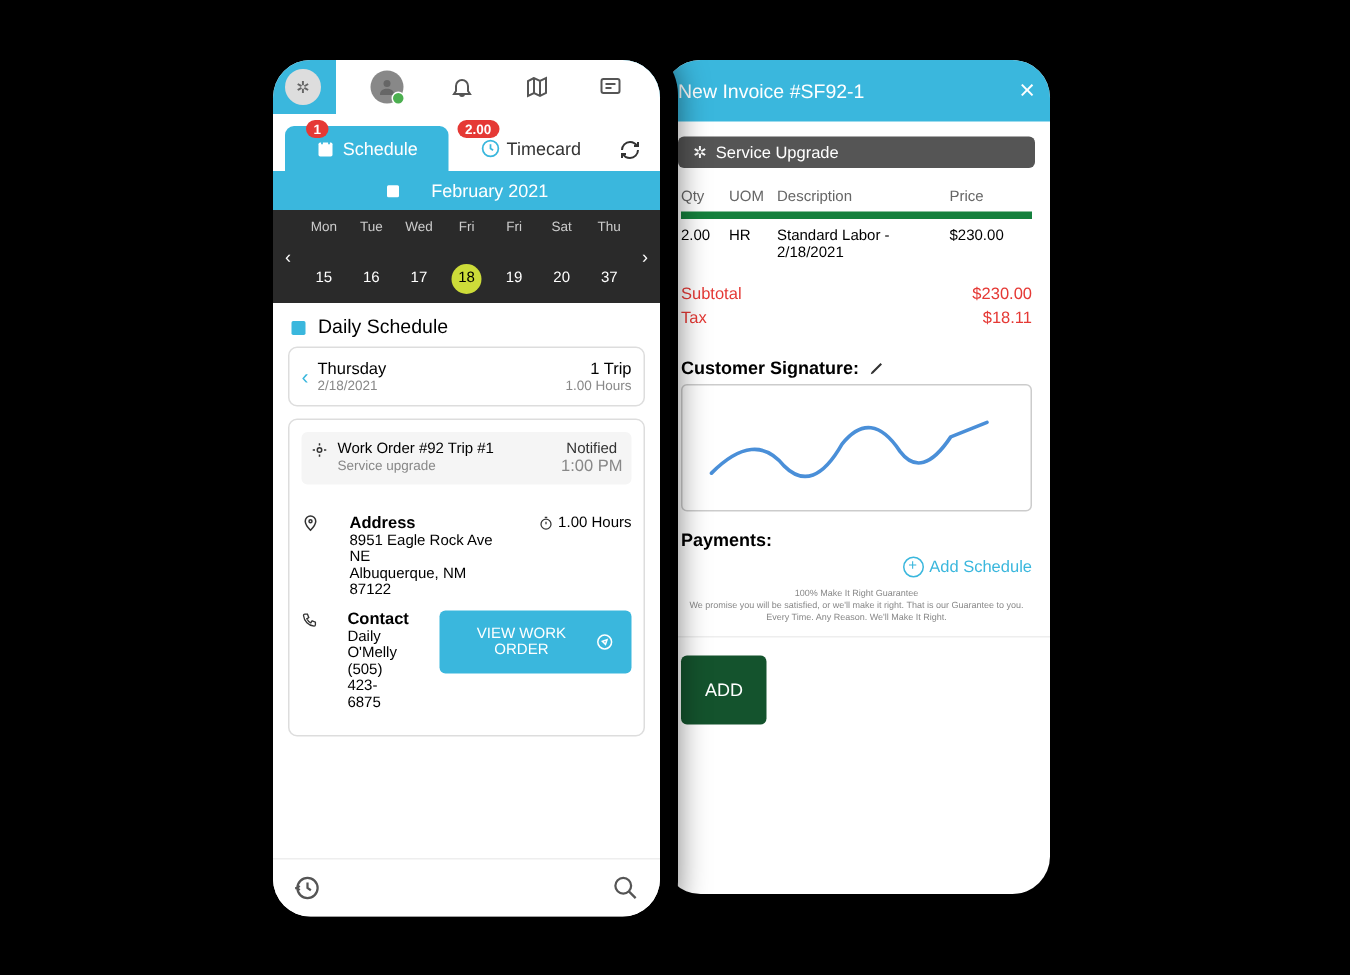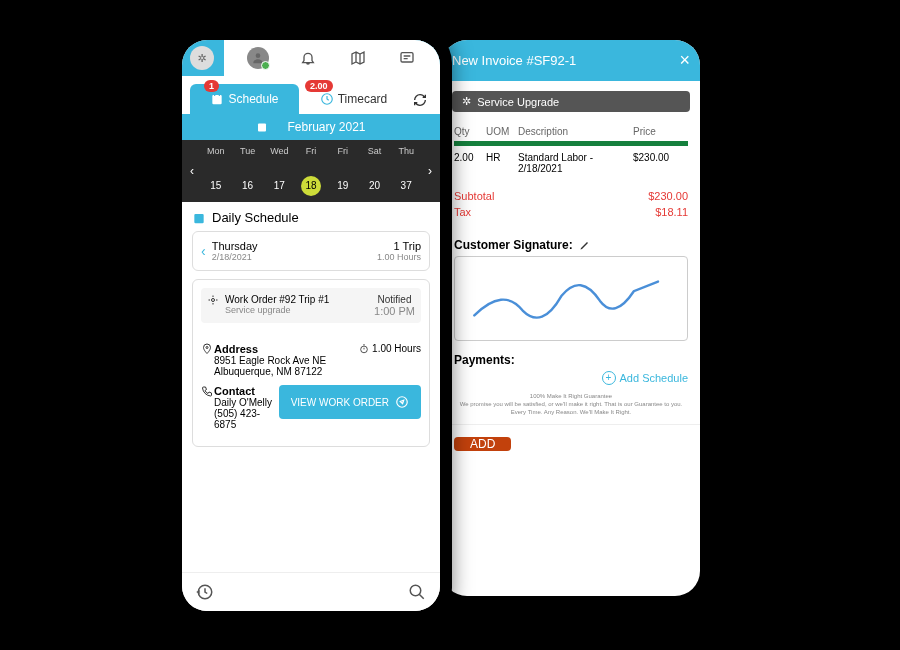--- a/index.html
+++ b/index.html
@@ -36,21 +36,21 @@
 .card-header{display:flex;align-items:center;gap:6px;font-size:11px}
 .card-header .arrow{color:#3ab7dd;font-size:14px}
 .card-header .date{font-size:9px;color:#888}
 .card-header .right{margin-left:auto;text-align:right}
 .card-header .right .trips{font-size:11px}
 .card-header .right .hours{font-size:9px;color:#888}
 .wo-card{background:#f5f5f5;border-radius:4px;padding:6px;display:flex;align-items:flex-start;gap:6px;font-size:10px;margin-bottom:20px}
 .wo-card .status{margin-left:auto;text-align:center;font-size:10px}
 .wo-card .status .s1{color:#333}
 .wo-card .status .s2{color:#888;font-size:11px}
-.detail-row{display:flex;align-items:flex-start;gap:1px;font-size:10px;margin-bottom:8px}
+.detail-row{display:flex;align-items:flex-start;gap:20px;font-size:10px;margin-bottom:8px}
 .detail-row .label{font-weight:bold;font-size:11px}
 .detail-row .content{flex:1}
 .detail-row .right-badge{margin-left:auto;font-size:10px;display:flex;align-items:center;gap:3px}
 .view-btn{background:#3ab7dd;color:#fff;padding:10px 12px;border-radius:4px;font-size:10px;text-align:center;display:flex;align-items:center;gap:6px}
 .bottom-bar{margin-top:auto;background:#fff;display:flex;justify-content:space-between;padding:10px 14px;border-top:1px solid #eee}
 
 .inv-header{background:#3ab7dd;color:#fff;padding:10px;font-size:13px;display:flex;align-items:center}
 .inv-header .close{margin-left:auto;font-size:18px;cursor:pointer}
 .service-tag{display:inline-flex;align-items:center;gap:6px;background:#555;color:#fff;padding:4px 10px;border-radius:4px;font-size:11px;margin:10px}
 .inv-table{padding:0 12px;font-size:10px}
@@ -61,21 +61,21 @@
 .c-desc{flex:1}
 .c-price{width:55px;text-align:left}
 .totals{padding:8px 12px;font-size:11px}
 .totals div{display:flex;justify-content:space-between;padding:2px 0;color:#e53935}
 .sig-label{padding:10px 12px 4px;font-size:12px;font-weight:bold;display:flex;align-items:center;gap:6px}
 .sig-box{margin:0 12px;border:1px solid #ccc;border-radius:4px;height:85px;position:relative}
 .sig-box svg{width:100%;height:100%}
 .pay-label{padding:12px 12px 4px;font-size:12px;font-weight:bold}
 .add-pay{text-align:right;padding:0 12px;font-size:11px;color:#3ab7dd;display:flex;align-items:center;justify-content:flex-end;gap:4px}
 .fine-print{font-size:6px;color:#888;text-align:center;padding:8px 12px;line-height:1.3}
-.add-btn{background:#c2410c;color:#fff;padding:0 16px;border-radius:4px;font-size:12px;margin:8px 12px;display:inline-block}
+.add-btn{background:#14532d;color:#fff;padding:16px 16px;border-radius:4px;font-size:12px;margin:8px 12px;display:inline-block}
 svg{display:block}
 </style>
 </head>
 <body>
 
 <div class="phone left">
 <div class="screen">
   <div class="topbar">
     <div class="logo-circle">✲</div>
     <div class="topbar-spacer">

